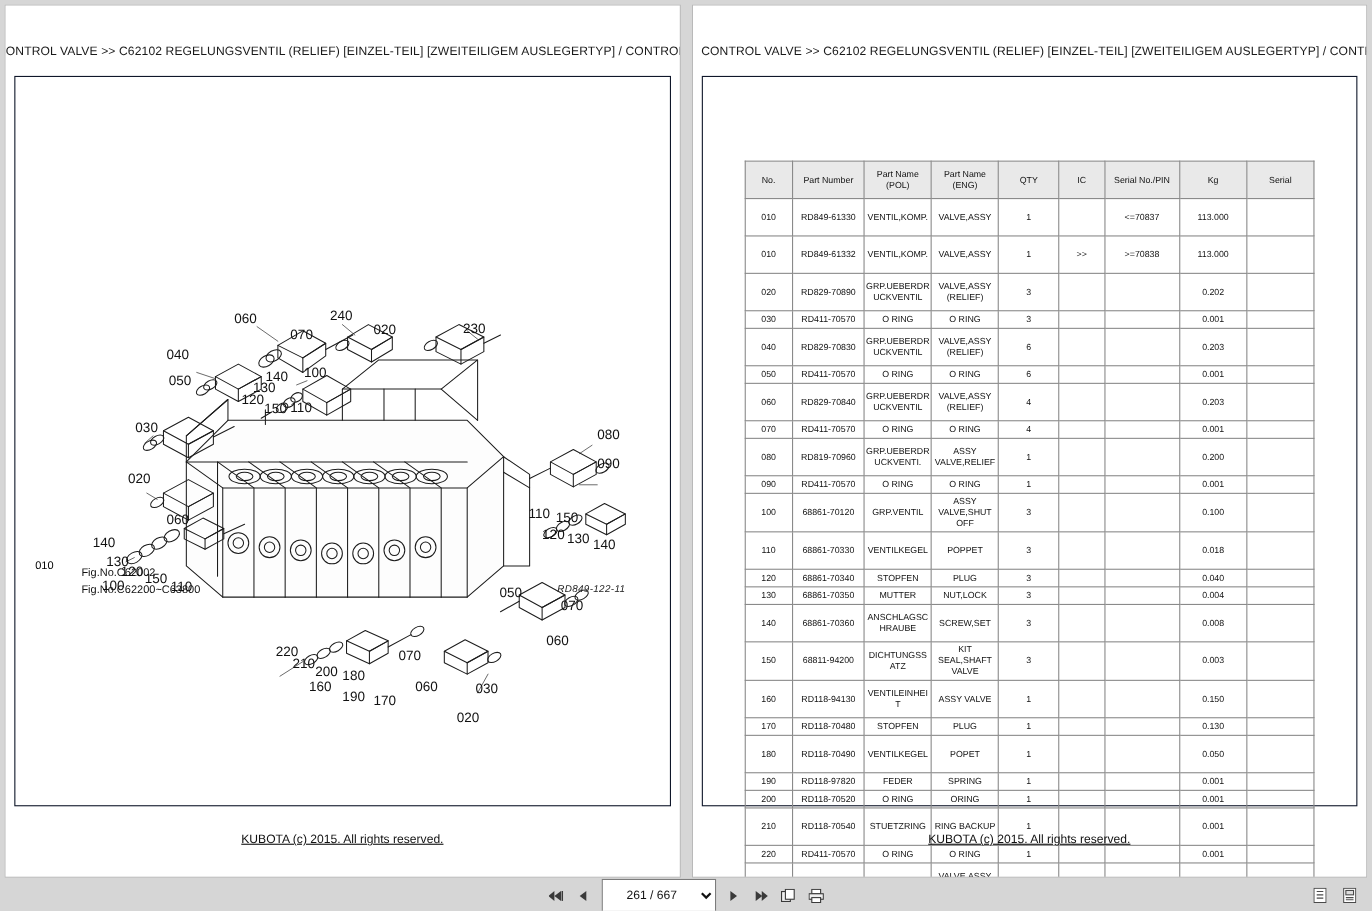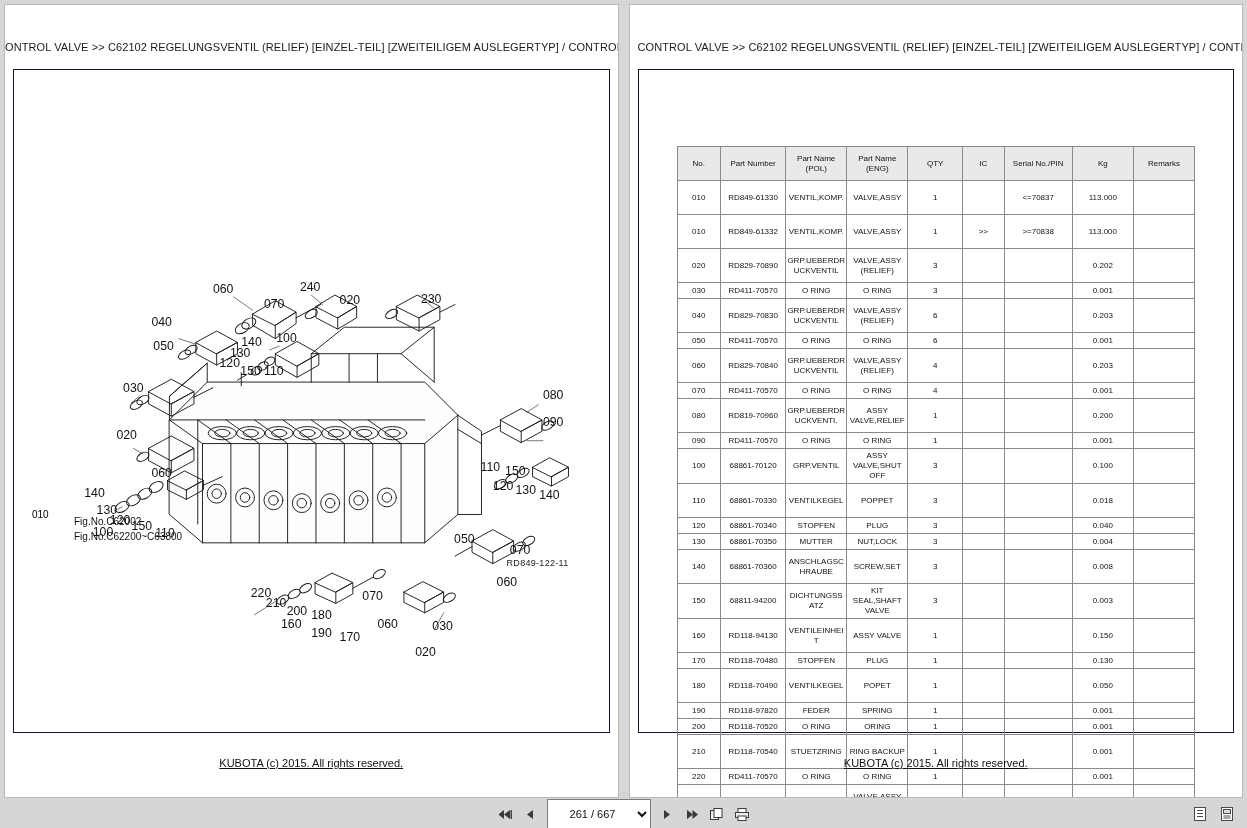--- a/index.html
+++ b/index.html
@@ -61,24 +61,25 @@
 
   
   .drawing {
     position: absolute;
     left: 0; top: 0; right: 0; bottom: 0;
   }
   .drawing svg { display: block; width: 100%; height: 100%; }
   .dwg-code {
     position: absolute;
     right: 40px;
-    bottom: 164px;
+    bottom: 192px;
     font-size: 9px;
     color: #222;
     letter-spacing: 0.3px;
+    font-style: italic;
   }
   .fig-block {
     position: absolute;
     left: 60px;
     bottom: 188px;
     font-size: 10px;
     color: #111;
     line-height: 15px;
     margin-top: 11px;
   }
@@ -458,21 +459,21 @@
             <thead>
               <tr>
                 <th><span>No.</span></th>
                 <th><span>Part Number</span></th>
                 <th><span>Part Name</span><br><span>(POL)</span></th>
                 <th><span>Part Name</span><br><span>(ENG)</span></th>
                 <th><span>QTY</span></th>
                 <th><span>IC</span></th>
                 <th><span>Serial No./PIN</span></th>
                 <th><span>Kg</span></th>
-                <th><span>Remarks</span></th>
+                <th><span>Serial</span></th>
               </tr>
             </thead>
             <tbody id="parts-body">
                 <tr class="tall">
                   <td>010</td>
                   <td>RD849-61330</td>
                   <td>VENTIL,KOMP.</td>
                   <td>VALVE,ASSY</td>
                   <td>1</td>
                   <td></td>

